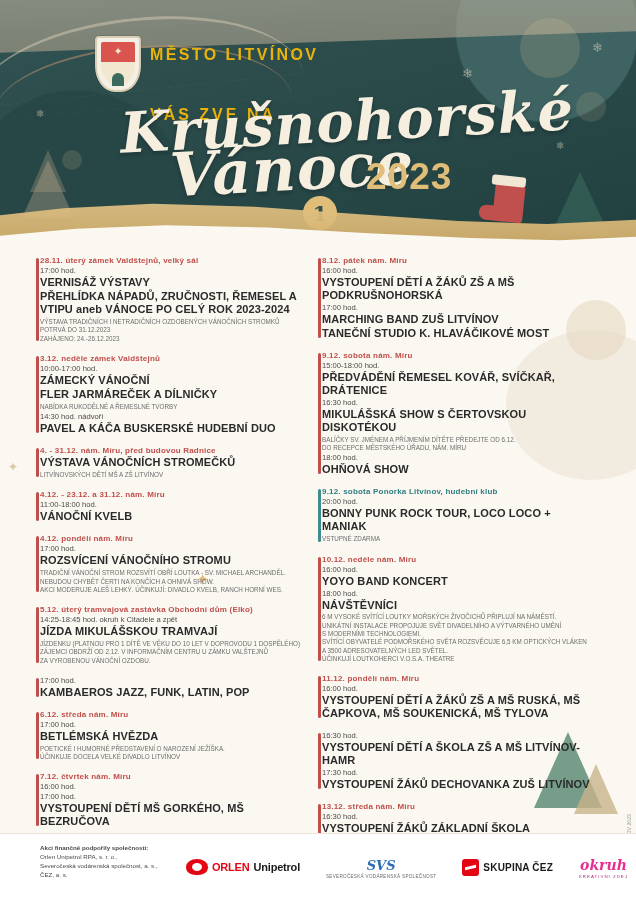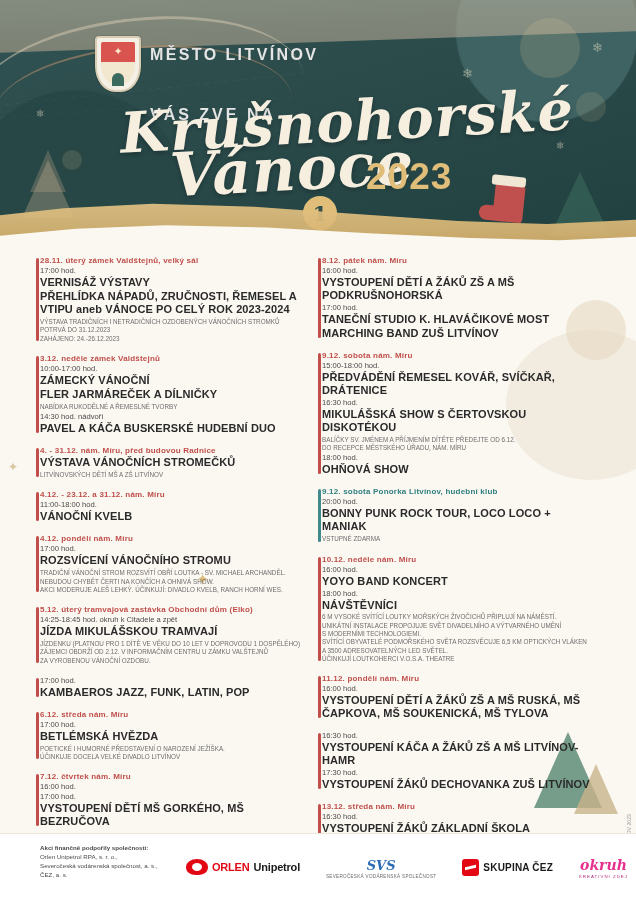--- a/index.html
+++ b/index.html
@@ -75,21 +75,21 @@
   }
   .crest-in{position:absolute;left:4px;top:4px;right:4px;bottom:5px;
     background:linear-gradient(180deg,#d9534f 0%,#d9534f 46%,#f2e8cf 46%,#f2e8cf 100%);
     border-radius:2px 2px 16px 16px/2px 2px 20px 20px;}
   .crest-star{position:absolute;left:50%;top:7px;transform:translateX(-50%);
     color:#f5e9c8;font-size:11px;}
   .crest-gate{position:absolute;left:50%;bottom:4px;transform:translateX(-50%);
     width:12px;height:13px;background:#3b6b5f;border-radius:6px 6px 0 0;}
 
   .hdr-line1,.hdr-line2{
-    position:absolute;color:#e5e5e5;letter-spacing:2.4px;font-size:16px;font-weight:bold;
+    position:absolute;color:#eab308;letter-spacing:2.4px;font-size:16px;font-weight:bold;
   }
   .hdr-line1{left:150px;top:46px;}
   .hdr-line2{left:150px;top:70px;letter-spacing:3px;margin-top:36px;}
   .script1{
     position:absolute;left:120px;top:88px;
     font-family:"DejaVu Serif", serif;font-style:italic;font-weight:bold;
     font-size:56px;color:#f6efdf;letter-spacing:1px;
     transform:rotate(-3deg);
     text-shadow:0 2px 4px rgba(0,0,0,.25);
   }
@@ -301,22 +301,22 @@
 
     </div>
 
     <div class="col col-r">
 
       <div class="evt">
         <div class="date">8.12. pátek nám. Míru</div>
         <div class="time">16:00 hod.</div>
         <div class="title">VYSTOUPENÍ DĚTÍ A ŽÁKŮ ZŠ A MŠ PODKRUŠNOHORSKÁ</div>
         <div class="time">17:00 hod.</div>
+        <div class="title">MARCHING BAND ZUŠ LITVÍNOV</div>
         <div class="title">TANEČNÍ STUDIO K. HLAVÁČIKOVÉ MOST</div>
-        <div class="title">MARCHING BAND ZUŠ LITVÍNOV</div>
       </div>
 
       <div class="evt">
         <div class="date">9.12. sobota nám. Míru</div>
         <div class="time">15:00-18:00 hod.</div>
         <div class="title">PŘEDVÁDĚNÍ ŘEMESEL KOVÁŘ, SVÍČKAŘ, DRÁTENICE</div>
         <div class="time">16:30 hod.</div>
         <div class="title">MIKULÁŠSKÁ SHOW S ČERTOVSKOU DISKOTÉKOU</div>
         <div class="sub" style="white-space: pre-line;">BALÍČKY SV. JMÉNEM A PŘÍJMENÍM DÍTĚTE PŘEDEJTE OD 6.12.
 DO RECEPCE MĚSTSKÉHO ÚŘADU, NÁM. MÍRU</div>
@@ -346,21 +346,21 @@
       </div>
 
       <div class="evt">
         <div class="date">11.12. pondělí nám. Míru</div>
         <div class="time">16:00 hod.</div>
         <div class="title">VYSTOUPENÍ DĚTÍ A ŽÁKŮ ZŠ A MŠ RUSKÁ, MŠ ČAPKOVA, MŠ SOUKENICKÁ, MŠ TYLOVA</div>
       </div>
 
       <div class="evt">
         <div class="time">16:30 hod.</div>
-        <div class="title">VYSTOUPENÍ KÁČA A ŽÁKŮ ZŠ A MŠ LITVÍNOV-HAMR</div>
+        <div class="title">VYSTOUPENÍ DĚTÍ A ŠKOLA ZŠ A MŠ LITVÍNOV-HAMR</div>
         <div class="time">17:30 hod.</div>
         <div class="title">VYSTOUPENÍ ŽÁKŮ DECHOVANKA ZUŠ LITVÍNOV</div>
       </div>
 
       <div class="evt">
         <div class="date">13.12. středa nám. Míru</div>
         <div class="time">16:30 hod.</div>
         <div class="title">VYSTOUPENÍ ŽÁKŮ ZÁKLADNÍ ŠKOLA SPECIÁLNÍ A PRAKTICKÁ ŠKOLA</div>
         <div class="time">17:30 hod.</div>
         <div class="title">PĚVECKÉ SBORY: VLAŠTOVKY, VRABČÁCI</div>

